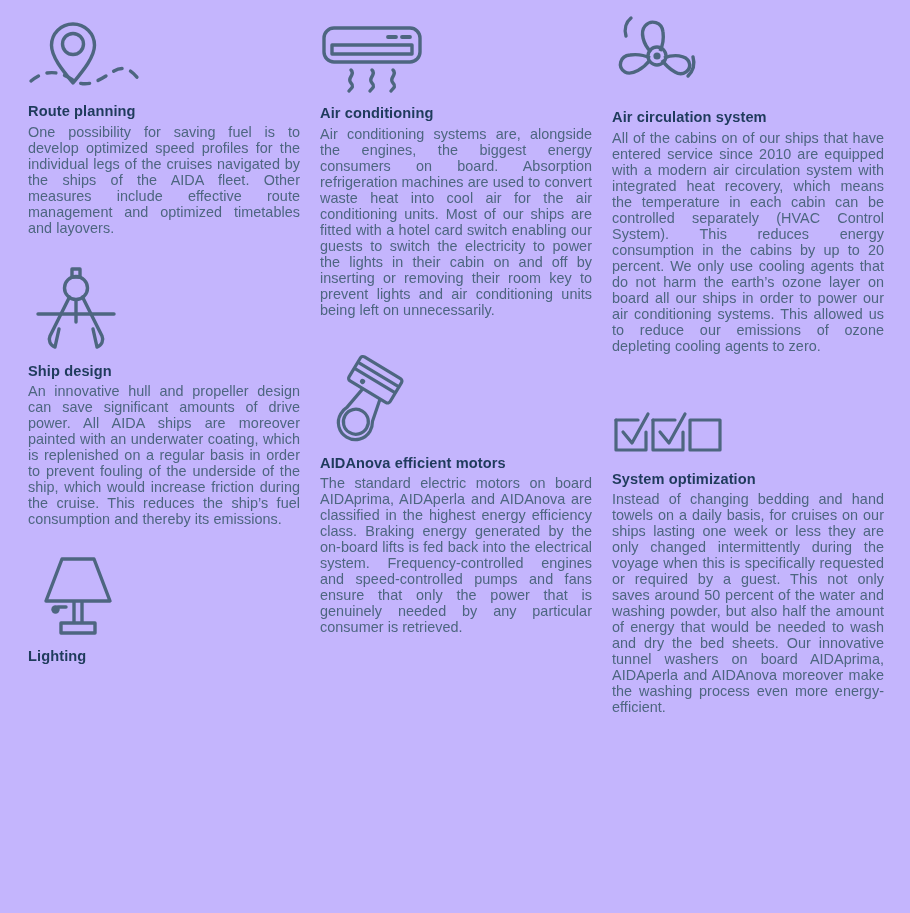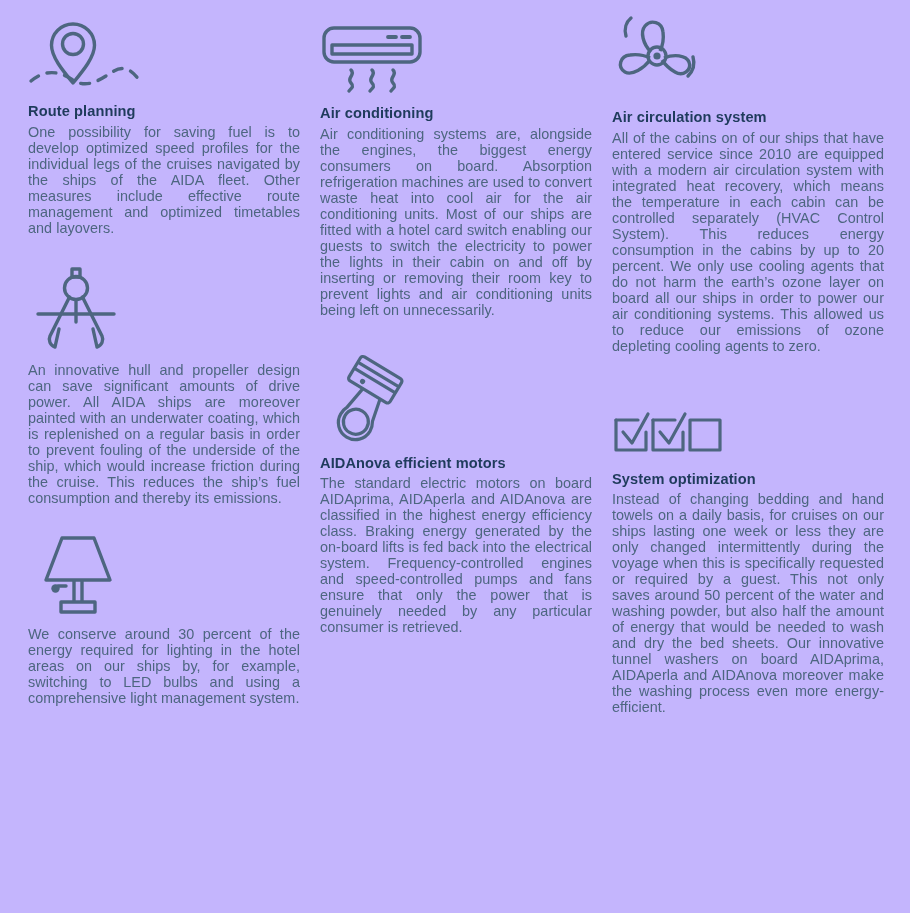--- a/index.html
+++ b/index.html
@@ -100,34 +100,35 @@
         <div class="icon-wrap ic-compass">
           <svg width="96" height="86" viewBox="0 0 96 86" fill="none" stroke="#4d6680" stroke-width="3.4">
             <path d="M44 3 h8 v8 h-8 z" stroke-linejoin="round"></path>
             <circle cx="48" cy="22" r="11.5"></circle>
             <path d="M41.5 31 L22 70 a8 8 0 0 0 5 11 L31 63" stroke-linejoin="round" stroke-linecap="round"></path>
             <path d="M54.5 31 L74 70 a8 8 0 0 1 -5 11 L65 63" stroke-linejoin="round" stroke-linecap="round"></path>
             <path d="M48 34 v22" stroke-linecap="round"></path>
             <path d="M10 48 H86" stroke-linecap="round"></path>
           </svg>
         </div>
+        <p class="card-title">Ship design</p>
         <p class="card-body">An innovative hull and propeller design can save significant amounts of drive power. All AIDA ships are moreover painted with an underwater coating, which is replenished on a regular basis in order to prevent fouling of the underside of the ship, which would increase friction during the cruise. This reduces the ship’s fuel consumption and thereby its emissions.</p>
       </div>
 
       <div class="card">
         <div class="icon-wrap ic-lamp">
           <svg width="100" height="84" viewBox="0 0 100 84" fill="none" stroke="#4d6680" stroke-width="3.4">
             <path d="M34 6 H66 L82 48 H18 Z" stroke-linejoin="round"></path>
             <path d="M46 48 v22 M54 48 v22"></path>
             <path d="M30 54 h8" stroke-linecap="round"></path>
             <circle cx="27.5" cy="56.5" r="4.2" fill="#4d6680" stroke="none"></circle>
             <rect x="33" y="70" width="34" height="10" stroke-linejoin="round"></rect>
           </svg>
         </div>
-        <p class="card-body">We conserve around 30 percent of the energy required for lighting in the hotel areas on our ships by, for example, switching to LED bulbs and using a comprehensive light management system.</p>
+        <p class="card-title">Lighting</p>
       </div>
 
     </div>
 
     <div class="column">
 
       <div class="card sp-ac">
         <div class="icon-wrap ic-ac">
           <svg width="110" height="76" viewBox="0 0 110 76" fill="none" stroke="#4d6680" stroke-width="3.4">
             <rect x="4" y="10" width="96" height="34" rx="10" stroke-linejoin="round"></rect>

